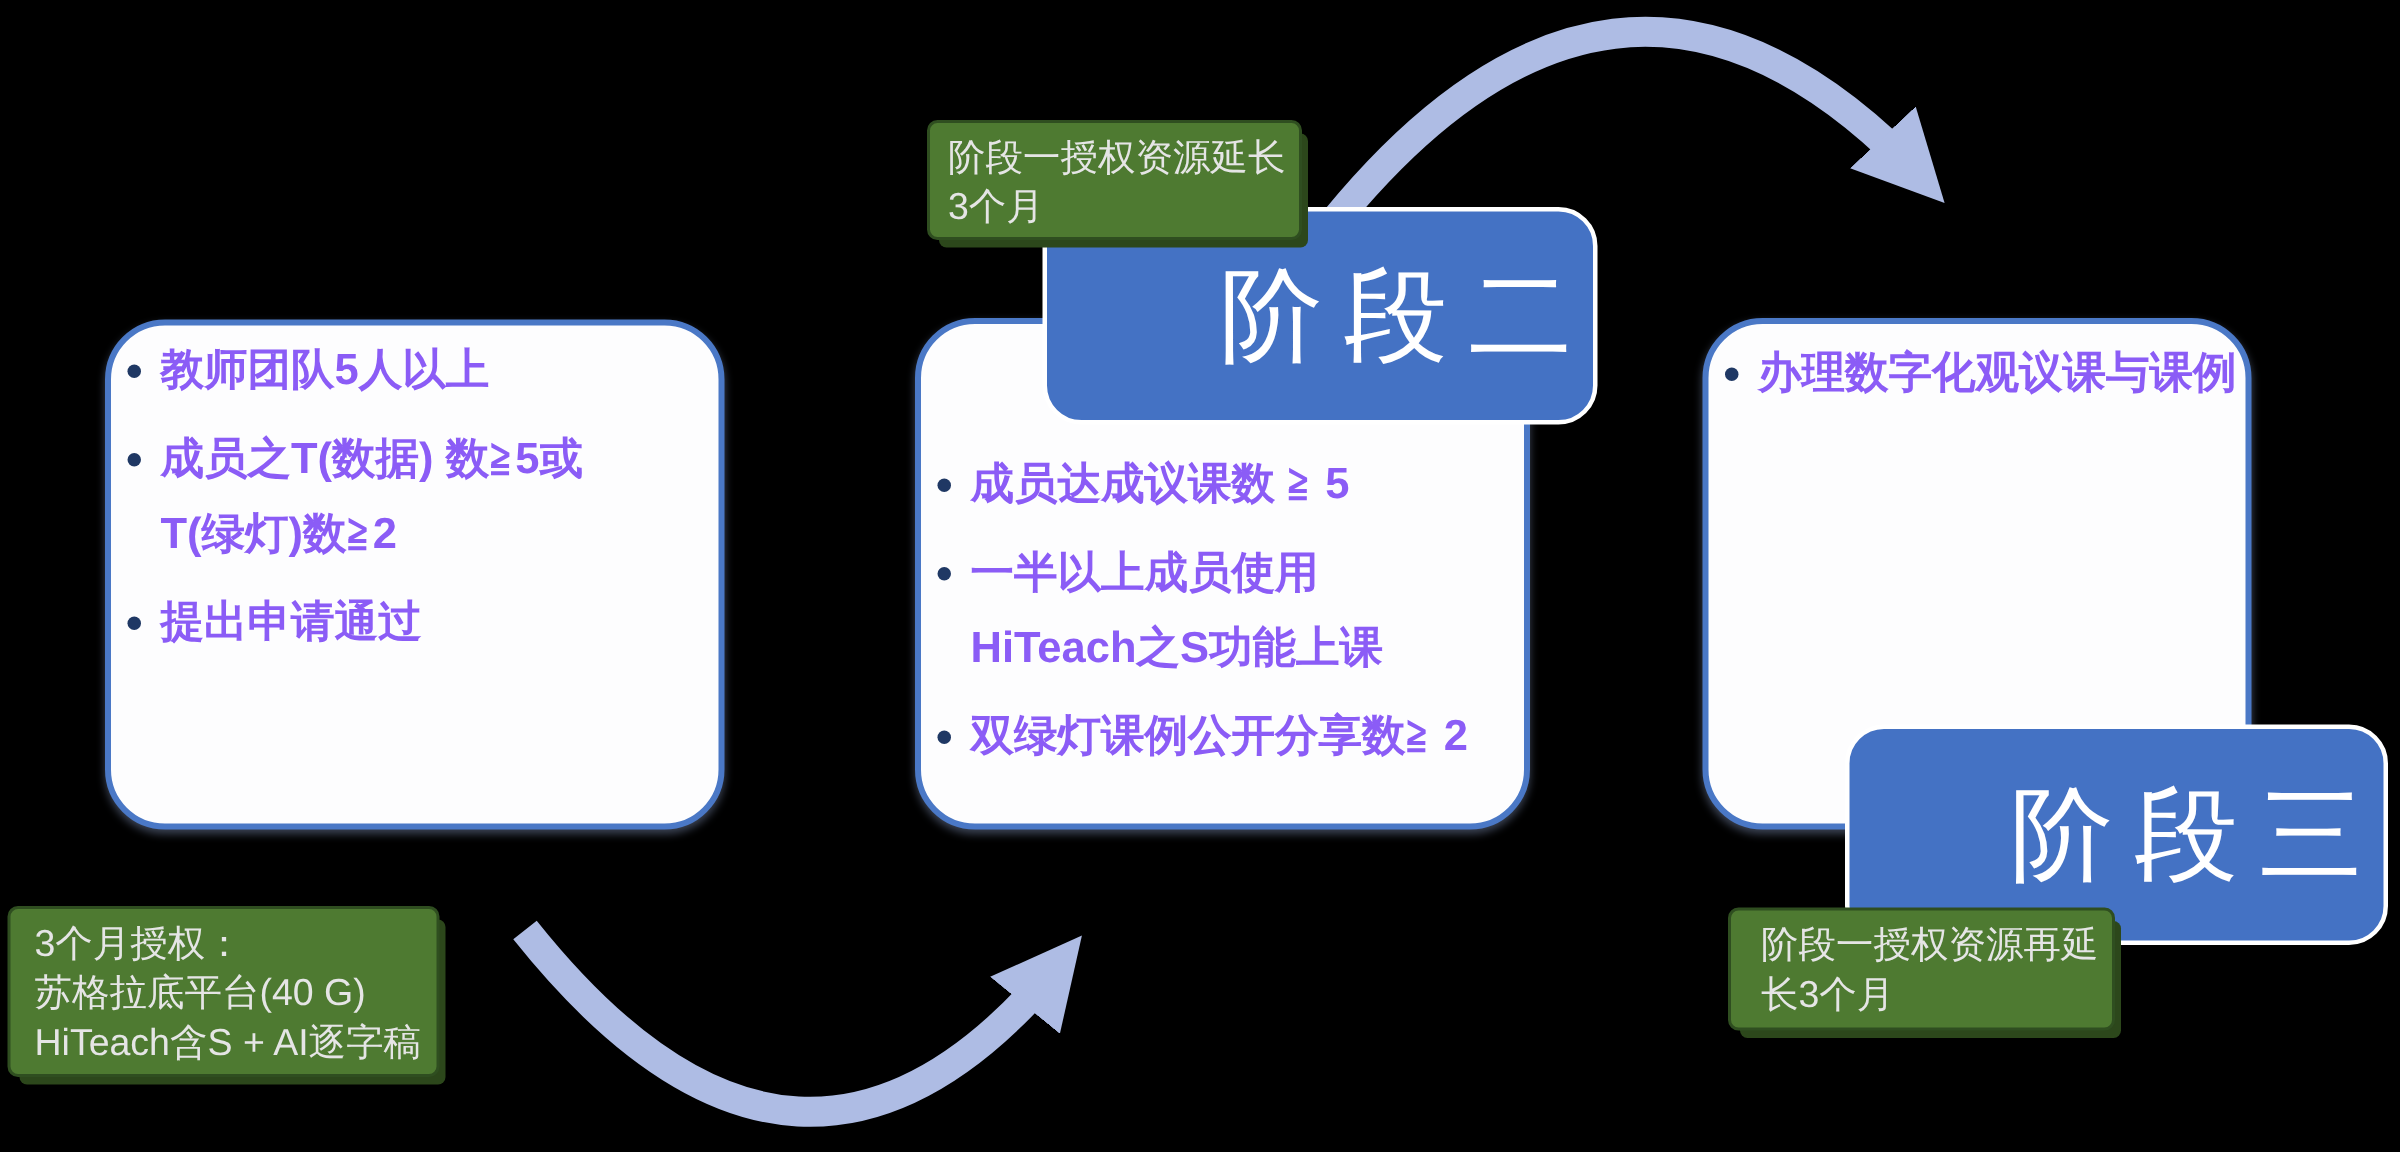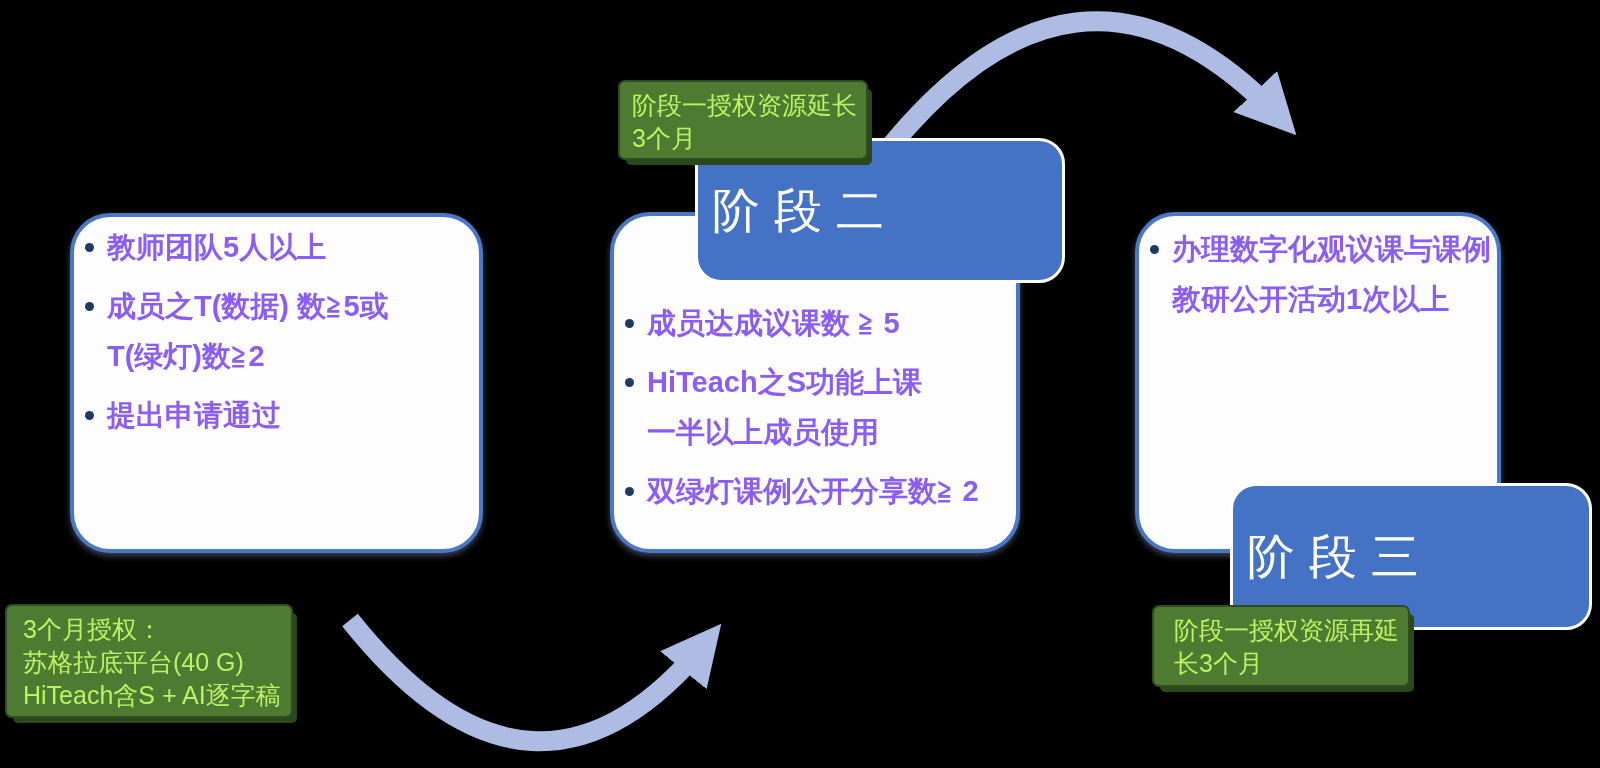--- a/index.html
+++ b/index.html
@@ -32,38 +32,38 @@
   }
   .dot{flex:none;width:9px;height:9px;border-radius:50%;background:#1F3864;margin-top:21px;}
   .bline{display:block;white-space:nowrap;}
   
   .stage{
     position:absolute;
     box-sizing:border-box;
     background:#4472C4;
     border:3px solid #ffffff;
     border-radius:26px;
-    display:flex;align-items:center;justify-content:flex-start;
+    display:flex;align-items:center;justify-content:flex-end;
     color:#fff;
-    font-size:48px;font-weight:300;
+    font-size:69px;font-weight:300;
     letter-spacing:14px;text-indent:14px;
     z-index:4;
   }
   .stage1{left:163px;top:483px;width:367px;height:146px;}
   .stage2{left:695px;top:138px;width:370px;height:145px;}
   .stage3{left:1230px;top:483px;width:362px;height:147px;}
   
   .note{
     position:absolute;
     box-sizing:border-box;
     background:#4E7A31;
     border:2px solid #2F4E20;
     border-radius:7px;
     box-shadow:6px 7px 0 -2px #2C471B;
-    color:#bef264;
+    color:#e5e5e5;
     font-size:25px;line-height:33px;
     padding:7px 12px;
     z-index:5;
   }
   .note1{left:5px;top:604px;width:288px;height:114px;padding-left:16px;}
   .note2{left:618px;top:80px;width:250px;height:80px;}
   .note3{left:1152px;top:605px;width:258px;height:82px;padding-left:20px;}
   .nline{display:block;white-space:nowrap;}
   
   .arrows{position:absolute;left:0;top:0;z-index:3;}
@@ -116,22 +116,22 @@
     <ul class="bullets">
       <li>
         <span class="dot"></span>
         <span>
             <span class="bline">成员达成议课数 ≧ 5</span>
           </span>
       </li>
       <li>
         <span class="dot"></span>
         <span>
+          <span class="bline">一半以上成员使用</span>
           <span class="bline">HiTeach之S功能上课</span>
-          <span class="bline">一半以上成员使用</span>
         </span>
       </li>
       <li>
         <span class="dot"></span>
         <span>
             <span class="bline">双绿灯课例公开分享数≧ 2</span>
           </span>
       </li>
     </ul>
   </div>
@@ -142,21 +142,20 @@
     <span class="nline">阶段一授权资源延长</span>
     <span class="nline">3个月</span>
   </div>
 
   <div class="card card3">
     <ul class="bullets">
       <li>
         <span class="dot"></span>
         <span>
           <span class="bline">办理数字化观议课与课例</span>
-          <span class="bline">教研公开活动1次以上</span>
         </span>
       </li>
     </ul>
   </div>
   <div class="stage stage3">
     <span>阶段三</span>
   </div>
   <div class="note note3">
     <span class="nline">阶段一授权资源再延</span>
     <span class="nline">长3个月</span>

